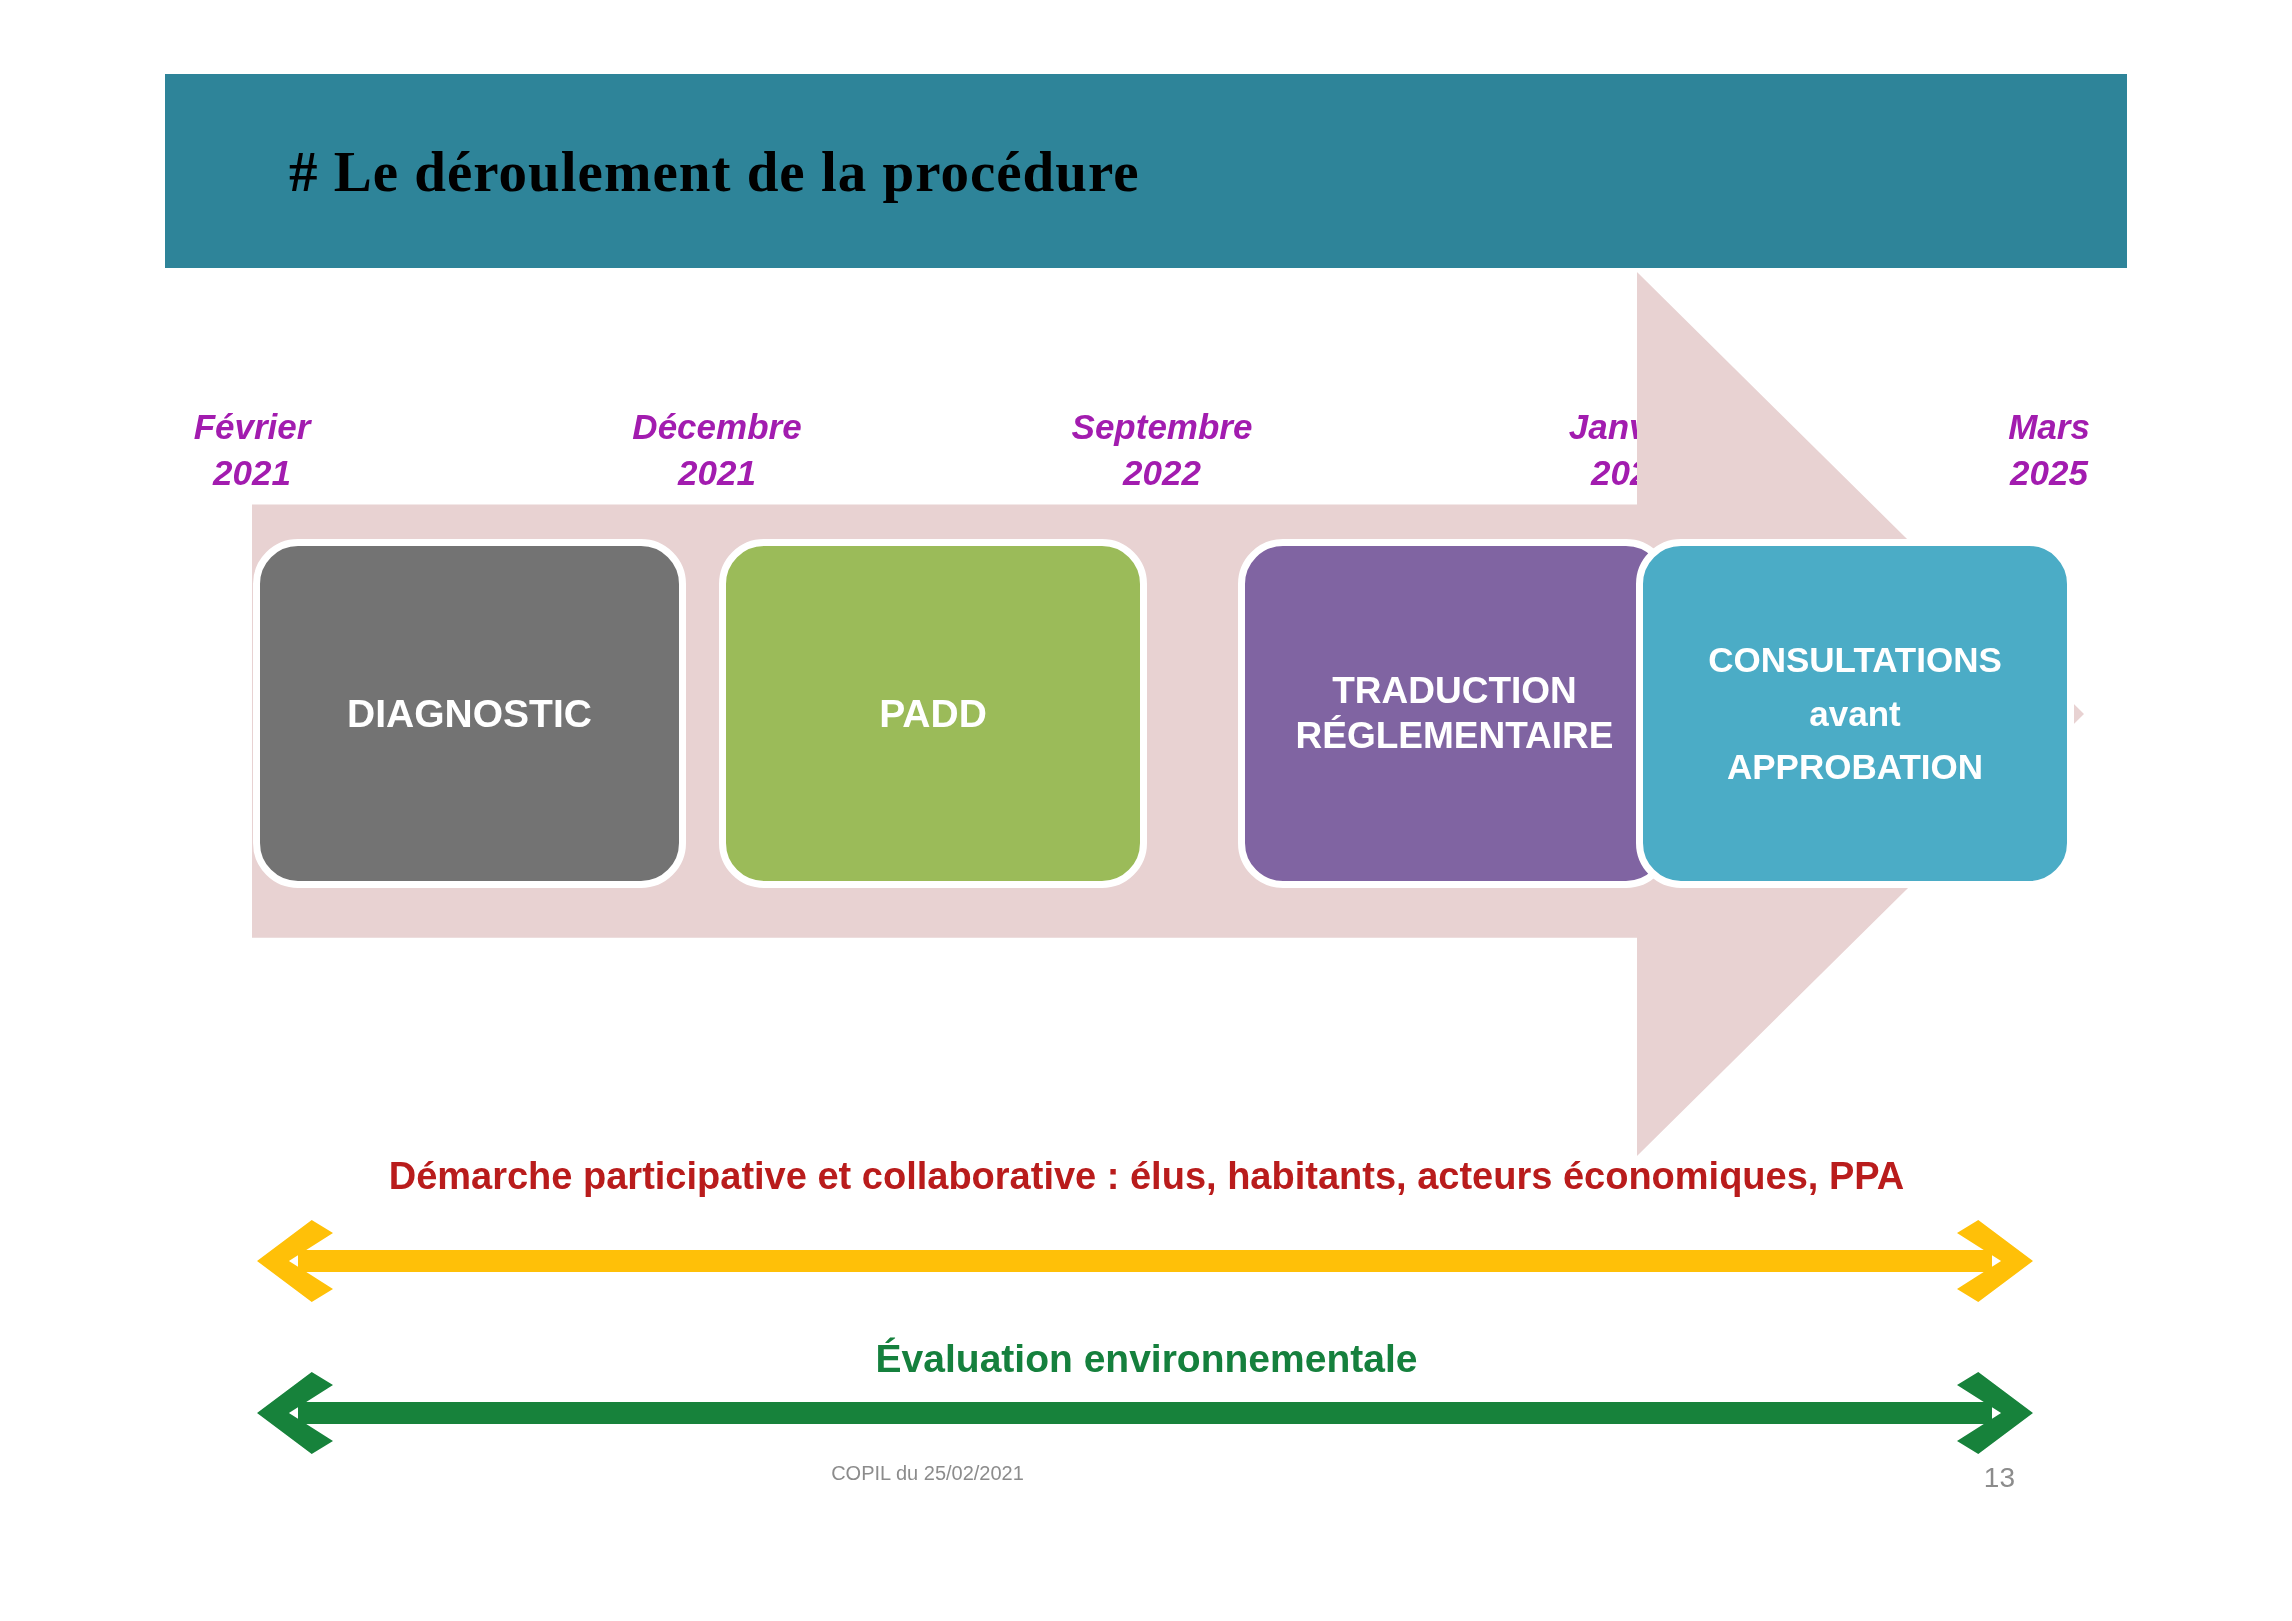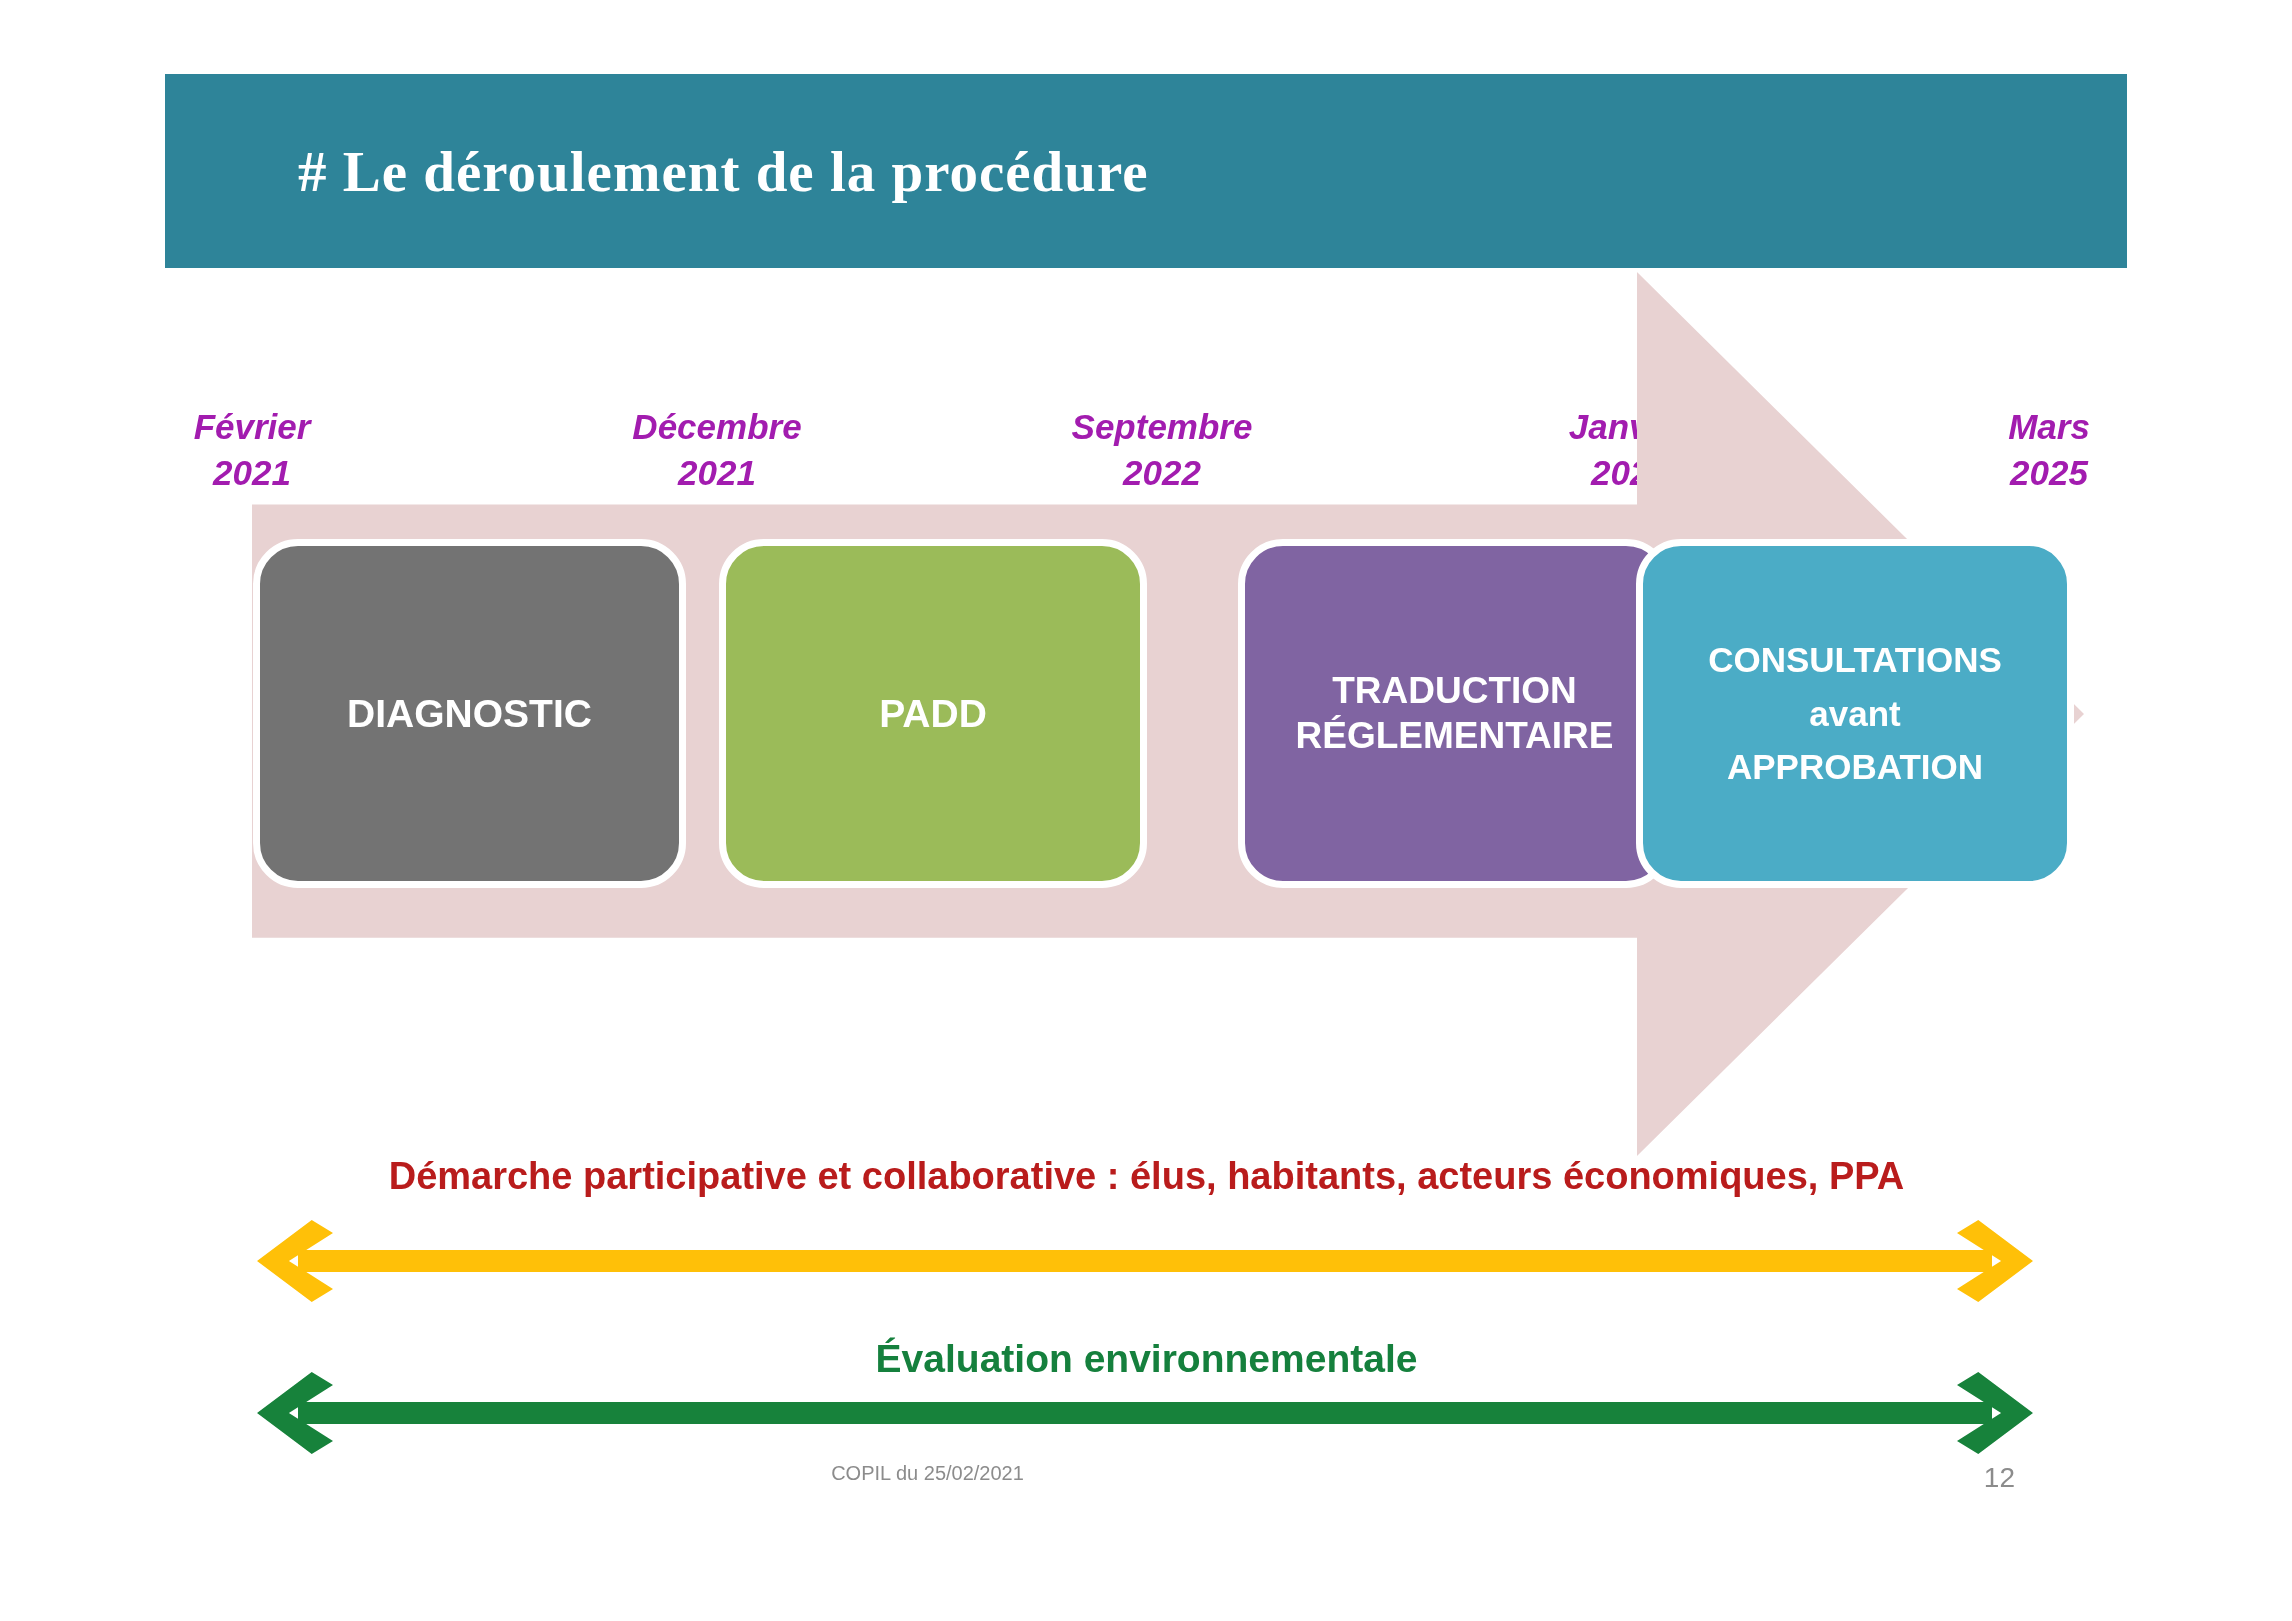--- a/index.html
+++ b/index.html
@@ -9,23 +9,23 @@
     background:#ffffff;
     font-family:"Liberation Sans","DejaVu Sans",sans-serif;
     overflow:hidden;
   }
   
   .banner{
     position:absolute;left:165px;top:74px;width:1962px;height:194px;
     display:flex;align-items:center;
   }
   .title{
-    margin:17px;padding-left:116px;
+    margin:8px;padding-left:116px;
     font-family:"Liberation Serif","DejaVu Serif",serif;
-    font-weight:bold;font-size:57px;color:#ffffff;letter-spacing:1px;
+    font-weight:bold;font-size:57px;color:#000000;letter-spacing:1px;
   }
   
   .date{
     position:absolute;top:404px;width:314px;
     text-align:center;
     font-size:35px;font-weight:bold;font-style:italic;color:#a21caf;
     line-height:1.32;
   }
   .date span{display:block;}
   
@@ -135,16 +135,16 @@
   </div>
 
   <div class="band-text evaluation" style="color: #15803d;">Évaluation environnementale</div>
   <div class="dbl-arrow arrow-evaluation">
     <div class="chev chev-l" style="background-color: rgb(23, 130, 59);"></div>
     <div class="shaft" style="background-color: rgb(23, 130, 59);"></div>
     <div class="chev chev-r" style="background-color: rgb(23, 130, 59);"></div>
   </div>
 
   <div class="footer">COPIL du 25/02/2021</div>
-  <div class="page-num">12</div>
+  <div class="page-num">13</div>
 
 </div>
 
 
 </body></html>

